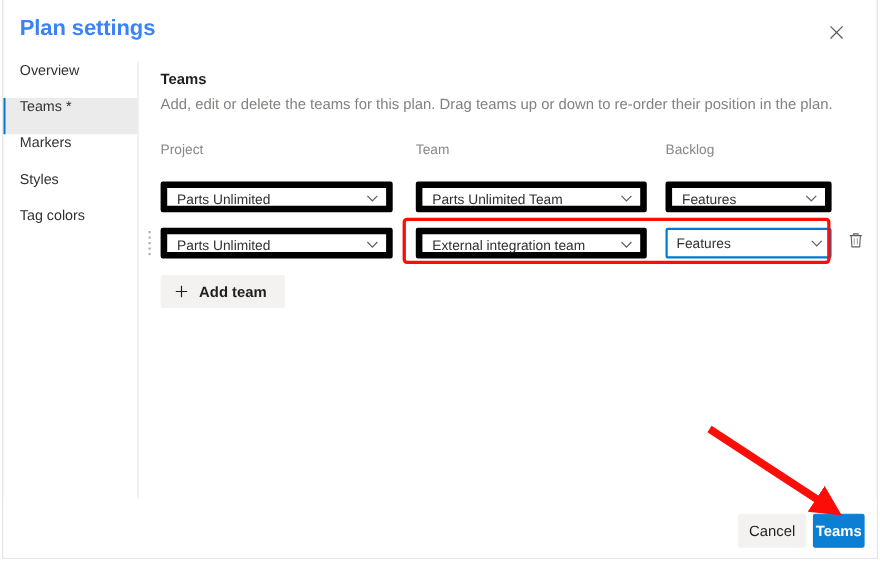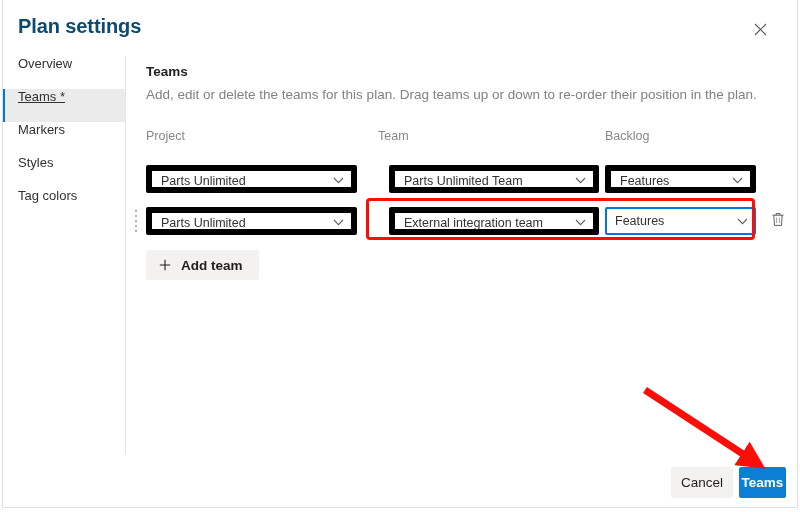--- a/index.html
+++ b/index.html
@@ -30,21 +30,21 @@
     left: 0; top: 0;
     width: 100%;
     height: 56px;
   }
   #title {
     position: absolute;
     left: 15px;
     top: 15px;
     font-size: 20px;
     font-weight: 600;
-    color: #0c4a6e;
+    color: #3b82f6;
     letter-spacing: -0.1px;
   }
   #close-btn {
     position: absolute;
     left: 742px;
     top: 14px;
     width: 30px;
     height: 30px;
     display: flex;
     align-items: center;
@@ -71,21 +71,20 @@
     align-items: flex-start;
     padding-left: 15px;
     font-size: 13px;
     color: #323130;
     cursor: pointer;
     background: transparent;
     white-space: nowrap;
   }
   .nav-item.selected {
     background: #ebebeb;
-    text-decoration: underline;
   }
   .nav-item.selected::before {
     content: "";
     position: absolute;
     left: 0; top: 0;
     width: 2px;
     height: 100%;
     background: #0078d4;
   }
 
@@ -175,21 +174,21 @@
     overflow: hidden;
   }
   .dropdown .chevron {
     flex: none;
     margin-left: 6px;
     display: flex;
     align-items: center;
   }
 
   .dd-project { left: 20px;  width: 211px; top: 7px; }
-  .dd-team    { left: 252px; width: 210px; top: 7px; margin-left: 11px; }
+  .dd-team    { left: 252px; width: 210px; top: 7px; }
   .dd-backlog { left: 479px; width: 151px; top: 7px; }
 
   .delete-btn {
     position: absolute;
     left: 639px;
     top: 8px;
     width: 26px;
     height: 26px;
     display: flex;
     align-items: center;

